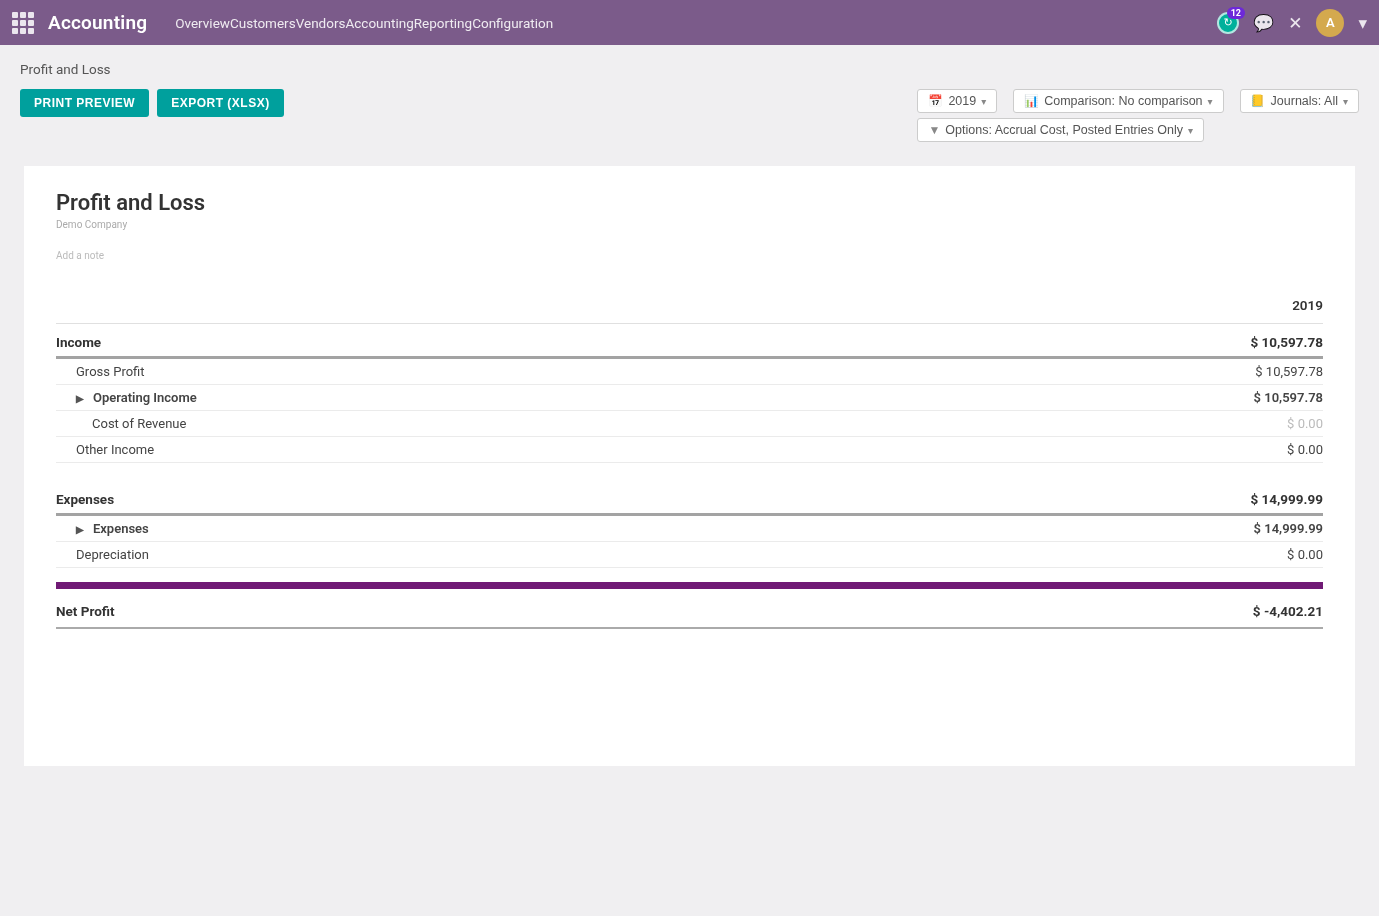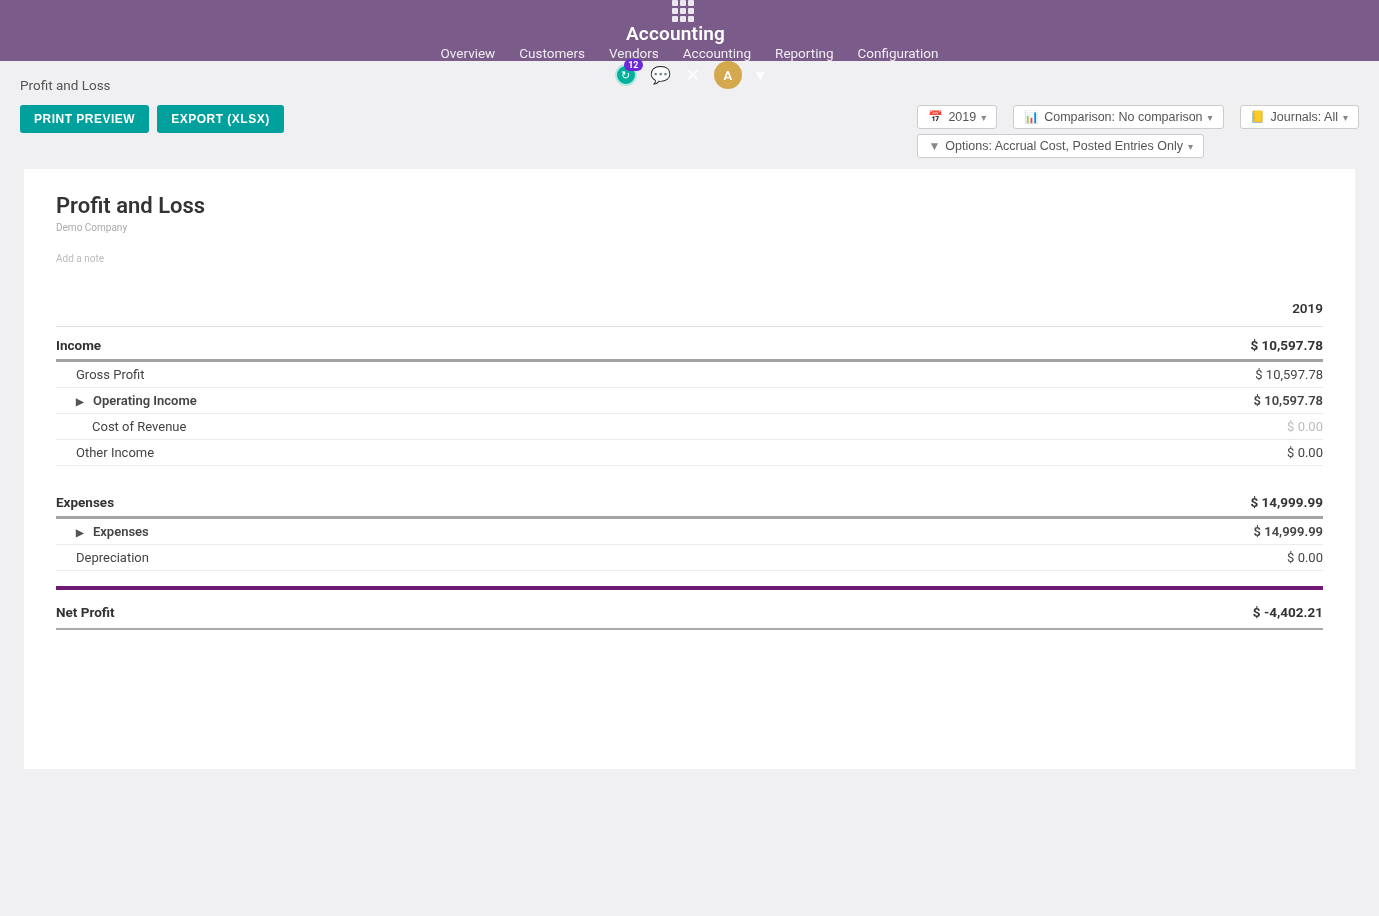--- a/index.html
+++ b/index.html
@@ -1,26 +1,25 @@
 <!DOCTYPE html>
 <html><head>
   <meta charset="utf-8">
   <style>
     * { margin: 0; padding: 0; box-sizing: border-box; }
     body { font-family: -apple-system, BlinkMacSystemFont, 'Segoe UI', Roboto, sans-serif; font-size: 14px; background: #f0eff1; color: #333; }
 
     
     .top-nav {
       background: #7b5b8a;
-      height: 61px;
+      height: 45px;
       display: flex;
       align-items: center;
       padding: 0 12px;
       color: #fff;
-      flex-direction: column;
     }
     .nav-grid-icon {
       display: grid;
       grid-template-columns: repeat(3,6px);
       grid-template-rows: repeat(3,6px);
       gap: 2px;
       margin-right: 14px;
       cursor: pointer;
     }
     .nav-grid-icon span {
@@ -31,21 +30,20 @@
     }
     .nav-app-title {
       font-size: 19px;
       font-weight: 600;
       color: #fff;
       margin-right: 28px;
       letter-spacing: 0.2px;
     }
     .nav-links {
       display: flex;
-      gap: 24px;
       flex: 1;
     }
     .nav-links a {
       color: rgba(255,255,255,0.88);
       text-decoration: none;
       font-size: 13.5px;
       cursor: pointer;
     }
     .nav-right {
       display: flex;
@@ -99,21 +97,21 @@
       font-size: 13.5px;
       color: #555;
       margin-bottom: 12px;
     }
 
     
     .toolbar {
       display: flex;
       align-items: flex-start;
       gap: 8px;
-      margin-bottom: 11px;
+      margin-bottom: 24px;
     }
     .btn-teal {
       background: #00a09d;
       color: #fff;
       border: none;
       border-radius: 3px;
       padding: 7px 14px;
       font-size: 12px;
       font-weight: 700;
       letter-spacing: 0.5px;
@@ -230,21 +228,21 @@
 
     .report-table tr.muted-value td.value-cell {
       color: #bbb;
     }
 
     .report-table tr.net-profit-row td {
       font-weight: 700;
       font-size: 13.5px;
       color: #333;
       padding: 14px 0 8px 0;
-      border-top: 4px solid #701a75;
+      border-top: 7px solid #701a75;
       border-bottom: 2px solid #aaa;
     }
     .report-table tr.net-profit-row td.value-cell {
       text-align: right;
     }
 
     .spacer-row td { height: 18px; }
   </style>
 </head>
 <body>

